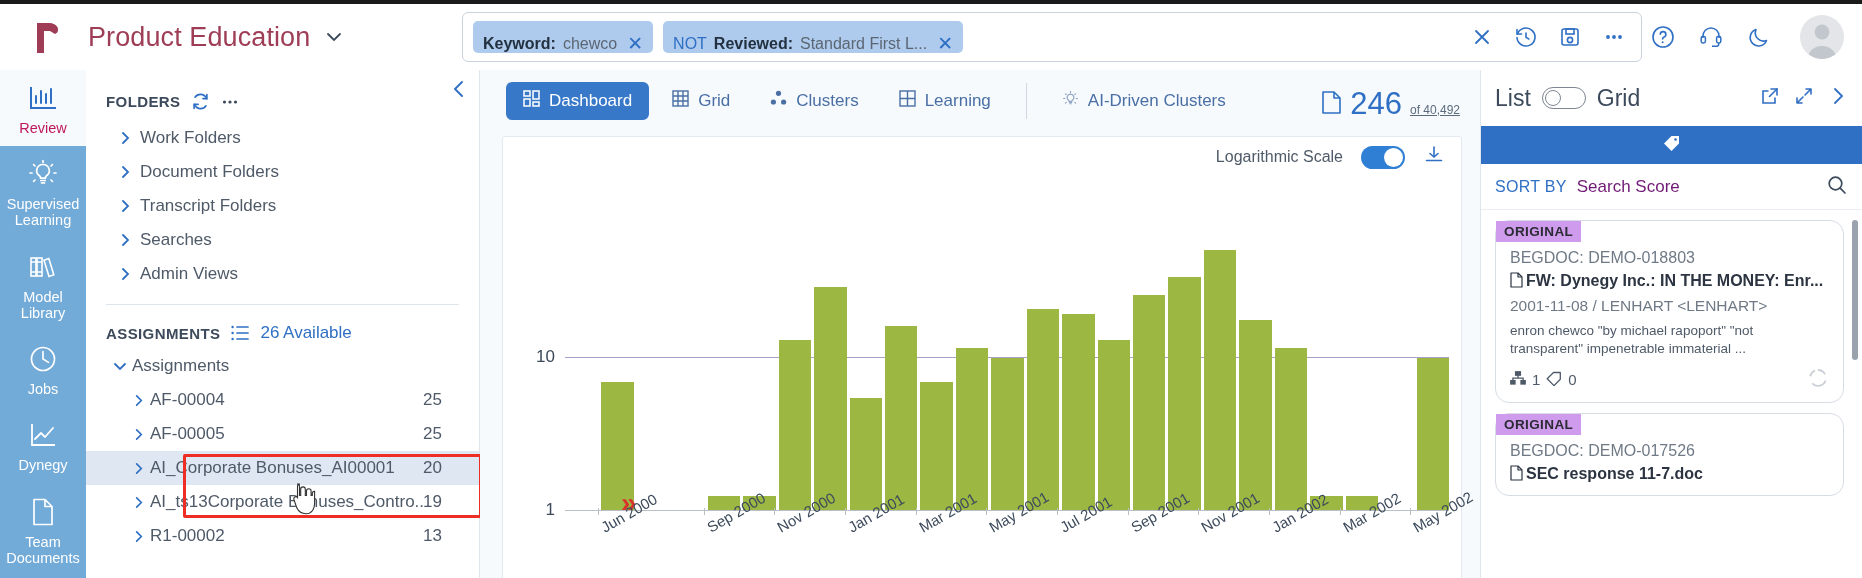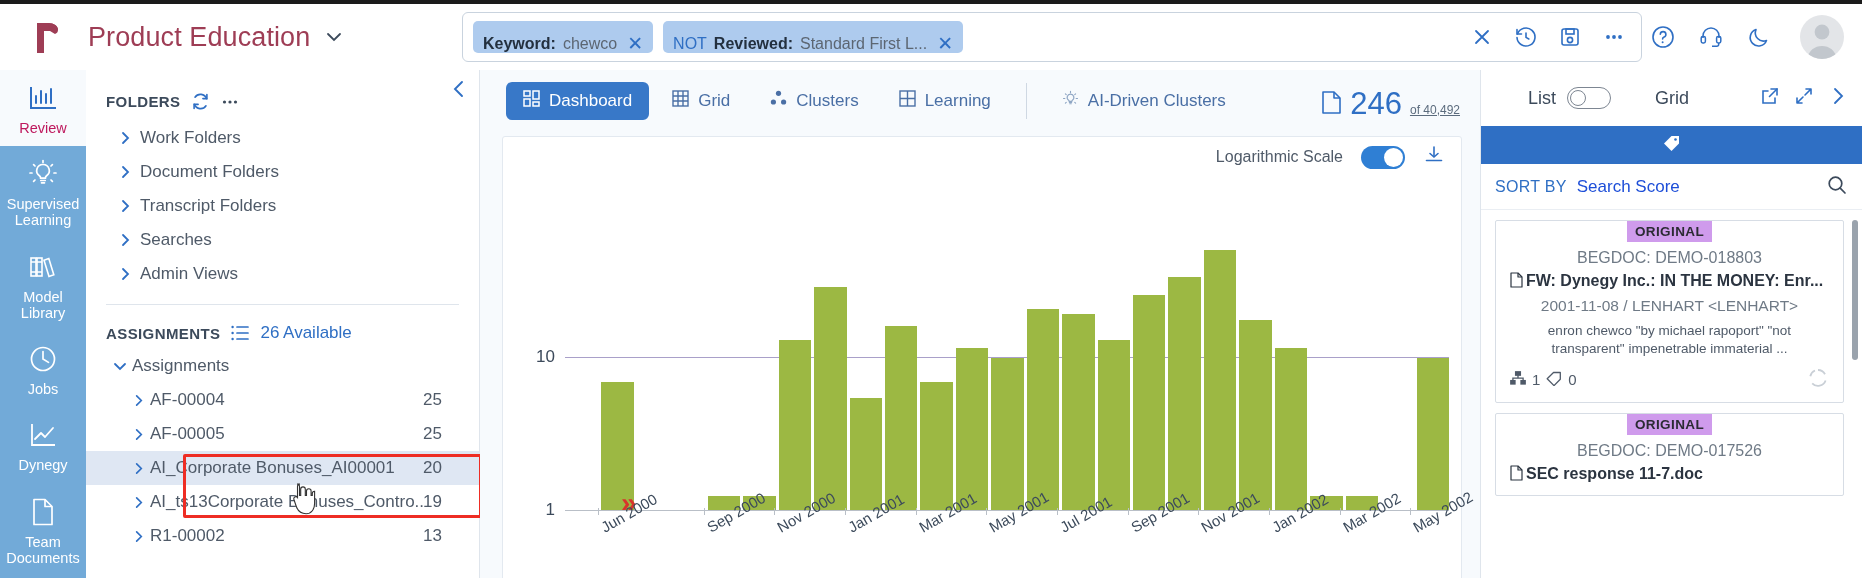--- a/index.html
+++ b/index.html
@@ -97,31 +97,31 @@
   .bars { position:absolute; left:63px; right:14px; bottom:79px; height:268px; display:flex; align-items:flex-end; gap:3px; }
   .bar { flex:1; background:#9cb843; }
   .xlabels { position:absolute; left:63px; right:14px; bottom:0; height:78px; }
   .xlab { position:absolute; font-size:15px; color:#3c4a5b; transform:rotate(-30deg); transform-origin:left top; white-space:nowrap; }
   .tickmark { position:absolute; bottom:74px; width:1px; height:7px; background:#b9bfc7; }
   .redarrows { position:absolute; left:118px; bottom:72px; color:#d8342c; font-size:28px; font-weight:700; line-height:1; letter-spacing:-5px; }
 
   
   .rightpanel { position:absolute; left:1480px; top:66px; width:382px; height:512px; background:#fff; border-left:1px solid #dfe5ec; }
   .rp-top { height:56px; display:flex; align-items:center; padding:0 14px; gap:11px; }
-  .rp-top .lg { font-size:18px; color:#3c4a5b;margin-left:33px; }
+  .rp-top .lg { font-size:23px; color:#3c4a5b; }
   .toggle-off { width:44px; height:22px; border-radius:12px; border:1.5px solid #7d8692; background:#fff; position:relative; cursor:pointer; }
   .toggle-off .knob { position:absolute; left:2px; top:2px; width:16px; height:16px; border-radius:50%; background:#fff; border:1.5px solid #7d8692; }
   .rp-top-icons { margin-left:auto; display:flex; align-items:center; gap:14px; color:#2f6fc4; }
   .tagbar { height:38px; background:#2f6fc4; display:flex; align-items:center; justify-content:center; }
   .sortbar { height:46px; display:flex; align-items:center; padding:0 14px; gap:10px; border-bottom:1px solid #eaeef3; }
   .sortbar .sb { color:#2f6fc4; font-size:16px; letter-spacing:.3px; }
-  .sortbar .sv { color:#1d4ed8; font-size:17px; }
+  .sortbar .sv { color:#701a75; font-size:17px; }
   .sortbar .mag { margin-left:auto; color:#3c4a5b; cursor:pointer; }
   .cards { position:absolute; left:0; top:140px; right:0; bottom:0; overflow:hidden; padding:10px 18px 0 14px; }
-  .card { border:1px solid #d7dde5; border-radius:2px; margin-bottom:10px; padding:0 0 10px 0; background:#fff;text-align:center; }
+  .card { border:1px solid #d7dde5; border-radius:14px; margin-bottom:10px; padding:0 0 10px 0; background:#fff; }
   .badge { display:inline-block; background:#cf9bec; color:#2b2b33; font-size:13.5px; font-weight:700; letter-spacing:.4px; padding:3px 8px; }
   .c-line { padding:0 14px; }
   .c-begdoc { font-size:16px; color:#6f7a86; margin-top:7px; }
   .c-title { font-size:16px; font-weight:700; color:#2b3440; margin-top:5px; display:flex; gap:3px; align-items:flex-start; }
   .c-meta { font-size:15.5px; color:#6f7a86; margin-top:5px; }
   .c-snip { font-size:13.5px; color:#4f5a68; margin-top:7px; line-height:1.35; }
   .c-foot { display:flex; align-items:center; gap:6px; margin-top:9px; color:#4f5a68; font-size:15px; }
   .c-foot .spin { margin-left:auto; color:#c9cfd6; }
   .rp-scroll { position:absolute; right:4px; top:150px; width:6px; height:140px; background:#9aa3ad; border-radius:3px; }
 </style>

